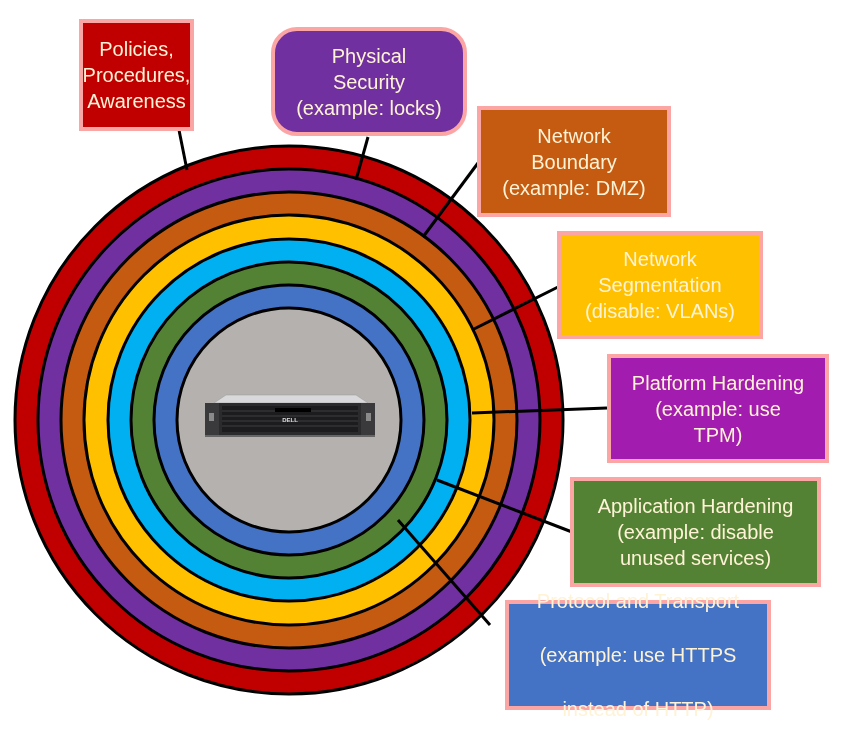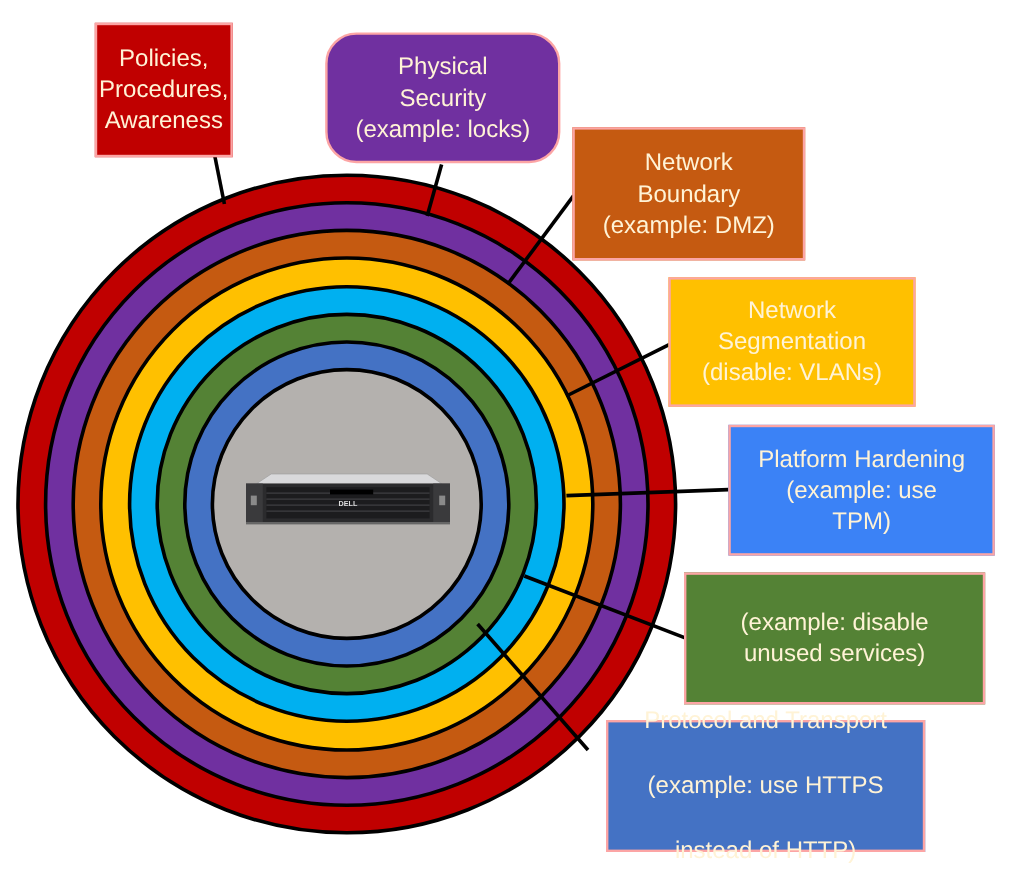--- a/index.html
+++ b/index.html
@@ -1,19 +1,19 @@
 <!DOCTYPE html>
 <html><head>
   <meta charset="utf-8">
   <style>
     html, body { margin: 0; padding: 0; background: #ffffff; }
     body { width: 847px; height: 730px; position: relative; overflow: hidden;
            font-family: "Liberation Sans", sans-serif; }
     #diagram { position: absolute; left: 0; top: 0; width: 847px; height: 730px; }
-    .box { position: absolute; box-sizing: border-box; border: 2px solid #fca5a5;
+    .box { position: absolute; box-sizing: border-box; border: 4px solid #fca5a5;
            color: #fff3d6; font-size: 20px; line-height: 26px; 
            display: flex; flex-direction: column; justify-content: center; align-items: center; }
     .box span { display: block; white-space: nowrap; }
     #box-0 { left: 79px;  top: 19px;  width: 115px; height: 112px; }
     #box-1 { left: 271px; top: 27px;  width: 196px; height: 109px; }
     #box-2 { left: 477px; top: 106px; width: 194px; height: 111px; }
     #box-3 { left: 557px; top: 231px; width: 206px; height: 108px; }
     #box-4 { left: 607px; top: 354px; width: 222px; height: 109px; }
     #box-5 { left: 570px; top: 477px; width: 251px; height: 110px; }
     #box-6 { left: 505px; top: 600px; width: 266px; height: 110px; }
@@ -81,26 +81,27 @@
   <div class="box" id="box-2" style="background: rgb(197, 90, 17);">
     <span>Network</span>
     <span>Boundary</span>
     <span>(example: DMZ)</span>
   </div>
   <div class="box" id="box-3" style="background: rgb(255, 192, 0);">
     <span>Network</span>
     <span>Segmentation</span>
     <span>(disable: VLANs)</span>
   </div>
-  <div class="box" id="box-4" style="background: #3b82f6;">
+  <div class="box" id="box-4" style="background: #a21caf;">
     <span>Platform Hardening</span>
     <span>(example: use</span>
     <span>TPM)</span>
   </div>
   <div class="box" id="box-5" style="background: rgb(84, 130, 53);">
+    <span>Application Hardening</span>
     <span>(example: disable</span>
     <span>unused services)</span>
   </div>
   <div class="box" id="box-6" style="background: rgb(68, 114, 196); gap: 28px;">
     <span>Protocol and Transport</span>
     <span>(example: use HTTPS</span>
     <span>instead of HTTP)</span>
   </div>
 </div>
 

